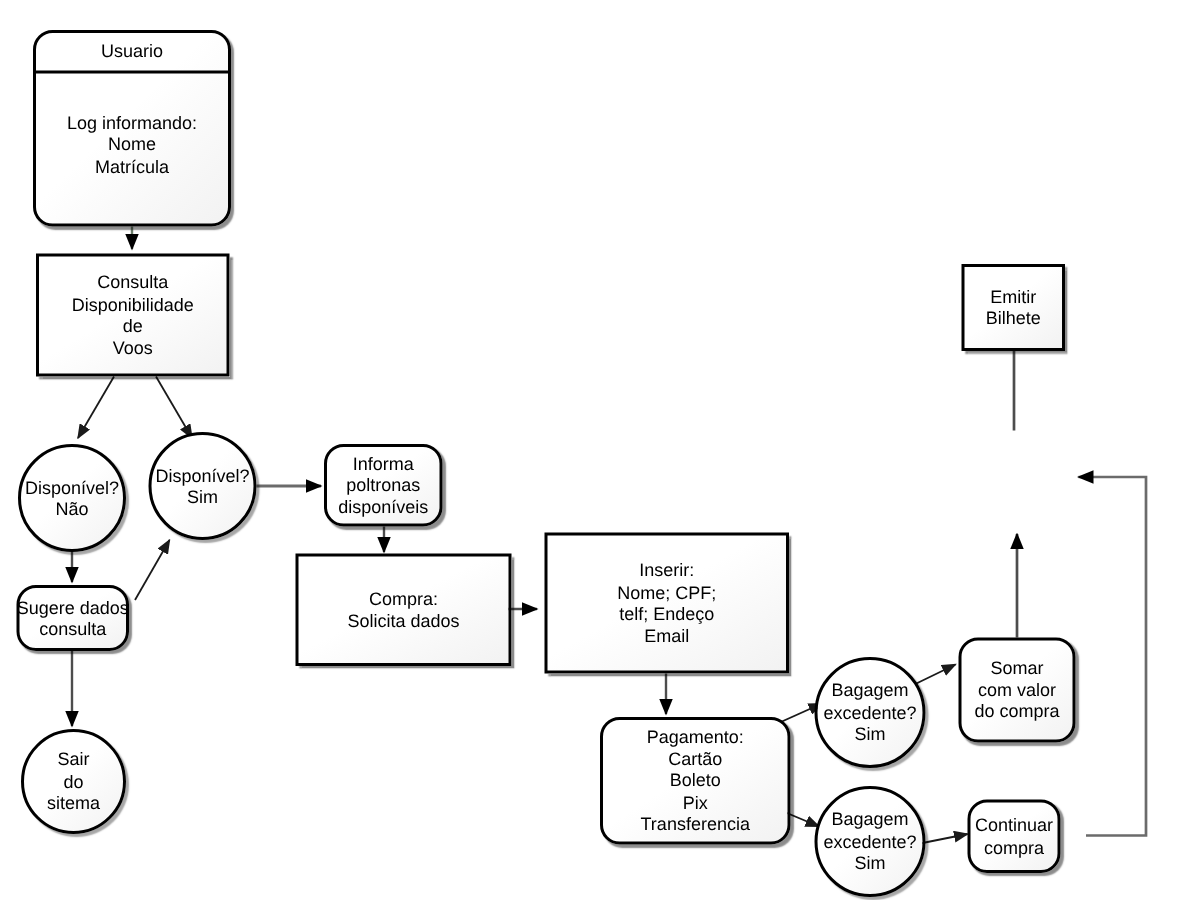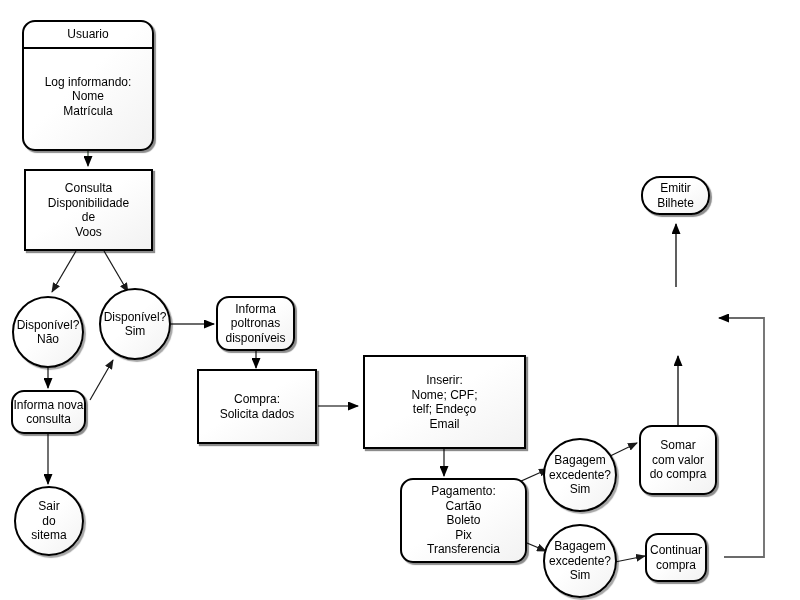--- a/index.html
+++ b/index.html
@@ -141,37 +141,37 @@
     <span class="line">Disponível?</span>
     <span class="line">Não</span>
   </div>
 
   <div class="node circle" style="left:99px; top:288px; width:72px; height:72px;">
     <span class="line">Disponível?</span>
     <span class="line">Sim</span>
   </div>
 
   <div class="node round" style="left:11px; top:390px; width:75px; height:44px;">
-    <span class="line">Informa nova</span>
+    <span class="line">Sugere dados</span>
     <span class="line">consulta</span>
   </div>
 
   <div class="node circle" style="left:14px; top:486px; width:70px; height:70px;">
     <span class="line">Sair</span>
     <span class="line">do</span>
     <span class="line">sitema</span>
   </div>
 
   <div class="node round" style="left:216px; top:296px; width:79px; height:55px;">
     <span class="line">Informa</span>
     <span class="line">poltronas</span>
     <span class="line">disponíveis</span>
   </div>
 
-  <div class="node rect" style="left:197px; top:369px; width:120px; height:75px;">
+  <div class="node rect" style="left:197px; top:369px; width:144px; height:75px;">
     <span class="line">Compra:</span>
     <span class="line">Solicita dados</span>
   </div>
 
   <div class="node rect" style="left:363px; top:355px; width:163px; height:94px;">
     <span class="line">Inserir:</span>
     <span class="line">Nome; CPF;</span>
     <span class="line">telf; Endeço</span>
     <span class="line">Email</span>
   </div>
@@ -201,18 +201,18 @@
     <span class="line">com valor</span>
     <span class="line">do compra</span>
   </div>
 
   <div class="node round" style="left:645px; top:533px; width:62px; height:49px;">
     <span class="line">Continuar</span>
     <span class="line">compra</span>
   </div>
 
 
-  <div class="node rect" style="left:641px; top:176px; width:69px; height:39px;border-radius:19px;">
+  <div class="node rect" style="left:641px; top:176px; width:69px; height:58px;">
     <span class="line">Emitir</span>
     <span class="line">Bilhete</span>
   </div>
 
 </div>
 
 </body></html>

